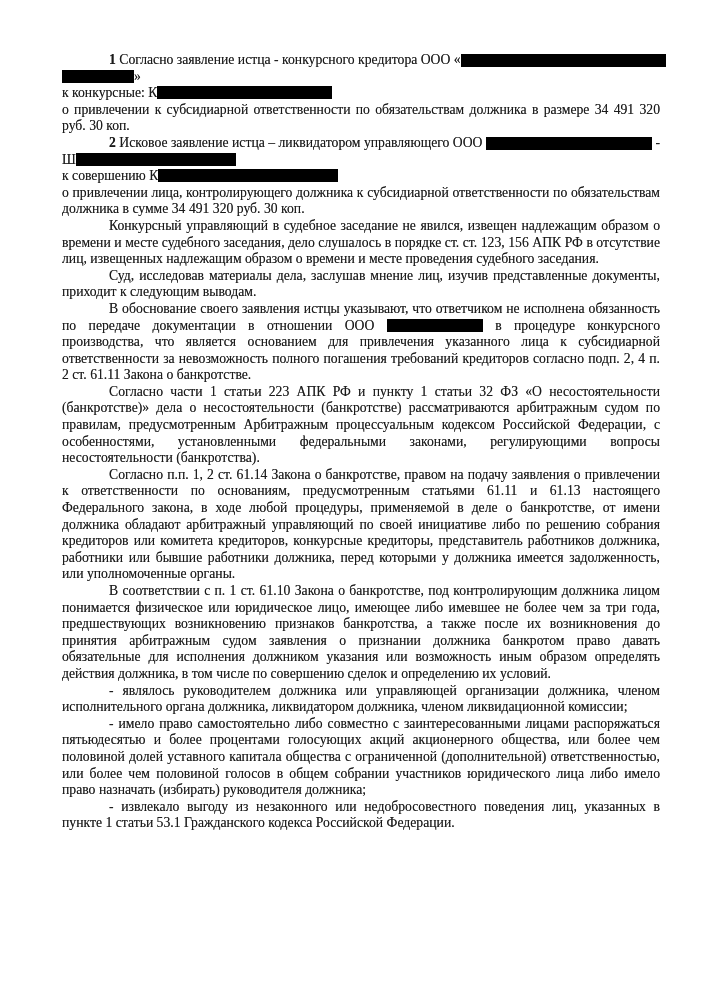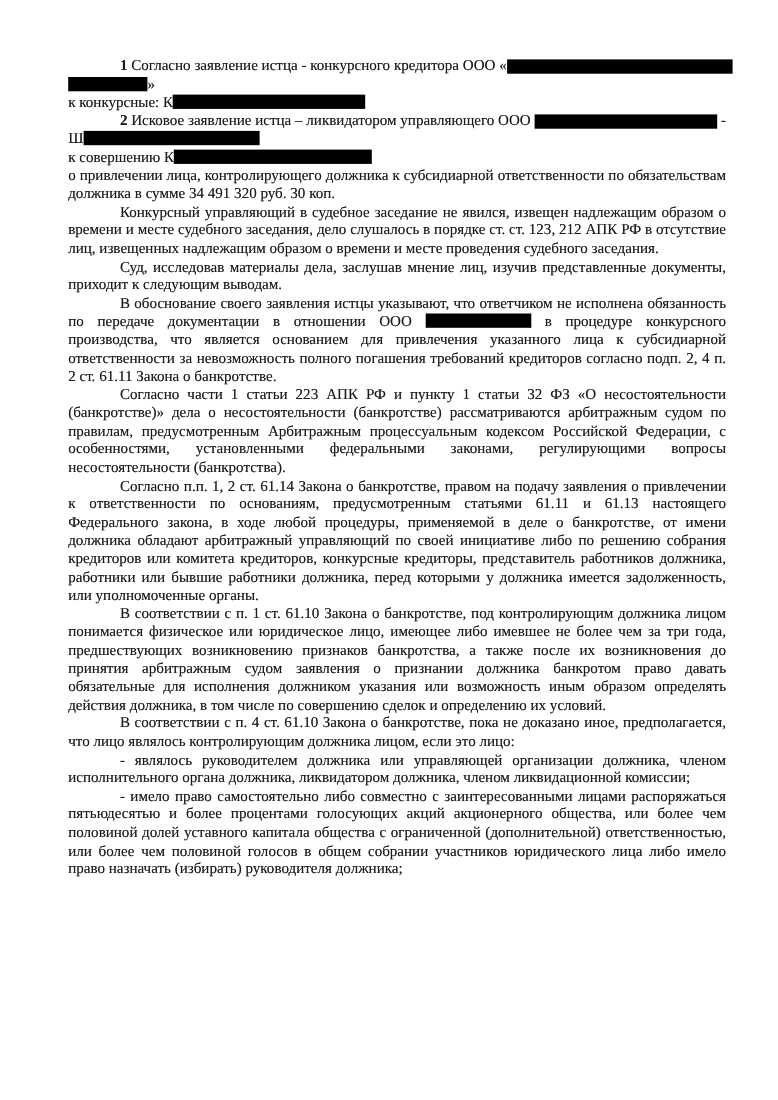--- a/index.html
+++ b/index.html
@@ -42,32 +42,33 @@
 
 <div class="page">
   <div id="doc-body" style="color: rgb(27, 27, 27);">
       <div class="doc-line indent flexline">
         <b class="seg">1</b>
         <span class="seg"> Согласно заявление истца - конкурсного кредитора ООО «</span>
         <span class="redact" style="background: rgb(0, 0, 0); flex: 1 1 auto; min-width: 205px;"></span>
       </div>
       <div class="doc-line"><span class="redact" style="background: rgb(0, 0, 0); width: 72px;"></span><span class="seg">»</span></div>
       <div class="doc-line"><span class="seg">к конкурсные: К</span><span class="redact" style="background: rgb(0, 0, 0); width: 175px;"></span></div>
+      <div class="doc-line justify"><span class="seg">о привлечении к субсидиарной ответственности по обязательствам должника в размере 34 491 320 руб. 30 коп.</span></div>
       <div class="doc-line indent flexline">
         <b class="seg">2</b>
         <span class="seg"> Исковое заявление истца – ликвидатором управляющего ООО </span>
         <span class="redact" style="background: rgb(0, 0, 0); flex: 1 1 auto; min-width: 127px;"></span>
         <span class="seg"> -</span>
       </div>
       <div class="doc-line"><span class="seg">Ш</span><span class="redact" style="background: rgb(0, 0, 0); width: 160px;"></span></div>
       <div class="doc-line"><span class="seg">к совершению К</span><span class="redact" style="background: rgb(0, 0, 0); width: 180px;"></span></div>
       <div class="doc-line justify"><span class="seg">о привлечении лица, контролирующего должника к субсидиарной ответственности по обязательствам должника в сумме 34 491 320 руб. 30 коп.</span></div>
-      <div class="doc-line indent justify"><span class="seg">Конкурсный управляющий в судебное заседание не явился, извещен надлежащим образом о времени и месте судебного заседания, дело слушалось в порядке ст. ст. 123, 212 АПК РФ в отсутствие лиц, извещенных надлежащим образом о времени и месте проведения судебного заседания.</span></div>
+      <div class="doc-line indent justify"><span class="seg">Конкурсный управляющий в судебное заседание не явился, извещен надлежащим образом о времени и месте судебного заседания, дело слушалось в порядке ст. ст. 123, 156 АПК РФ в отсутствие лиц, извещенных надлежащим образом о времени и месте проведения судебного заседания.</span></div>
       <div class="doc-line indent justify"><span class="seg">Суд, исследовав материалы дела, заслушав мнение лиц, изучив представленные документы, приходит к следующим выводам.</span></div>
       <div class="doc-line indent justify"><span class="seg">В обоснование своего заявления истцы указывают, что ответчиком не исполнена обязанность по передаче документации в отношении ООО </span><span class="redact" style="background: rgb(0, 0, 0); width: 96px;"></span><span class="seg"> в процедуре конкурсного производства, что является основанием для привлечения указанного лица к субсидиарной ответственности за невозможность полного погашения требований кредиторов согласно подп. 2, 4 п. 2 ст. 61.11 Закона о банкротстве.</span></div>
       <div class="doc-line indent justify"><span class="seg">Согласно части 1 статьи 223 АПК РФ и пункту 1 статьи 32 ФЗ «О несостоятельности (банкротстве)» дела о несостоятельности (банкротстве) рассматриваются арбитражным судом по правилам, предусмотренным Арбитражным процессуальным кодексом Российской Федерации, с особенностями, установленными федеральными законами, регулирующими вопросы несостоятельности (банкротства).</span></div>
       <div class="doc-line indent justify"><span class="seg">Согласно п.п. 1, 2 ст. 61.14 Закона о банкротстве, правом на подачу заявления о привлечении к ответственности по основаниям, предусмотренным статьями 61.11 и 61.13 настоящего Федерального закона, в ходе любой процедуры, применяемой в деле о банкротстве, от имени должника обладают арбитражный управляющий по своей инициативе либо по решению собрания кредиторов или комитета кредиторов, конкурсные кредиторы, представитель работников должника, работники или бывшие работники должника, перед которыми у должника имеется задолженность, или уполномоченные органы.</span></div>
       <div class="doc-line indent justify"><span class="seg">В соответствии с п. 1 ст. 61.10 Закона о банкротстве, под контролирующим должника лицом понимается физическое или юридическое лицо, имеющее либо имевшее не более чем за три года, предшествующих возникновению признаков банкротства, а также после их возникновения до принятия арбитражным судом заявления о признании должника банкротом право давать обязательные для исполнения должником указания или возможность иным образом определять действия должника, в том числе по совершению сделок и определению их условий.</span></div>
-      <div class="doc-line indent justify"><span class="seg">В соответствии с п. 4 ст. 61.10 Закона о банкротстве, пока не доказано иное, предполагается, что лицо являлось контролирующим должника лицом, если это лицо:</span></div>
       <div class="doc-line indent justify"><span class="seg">- являлось руководителем должника или управляющей организации должника, членом исполнительного органа должника, ликвидатором должника, членом ликвидационной комиссии;</span></div>
       <div class="doc-line indent justify"><span class="seg">- имело право самостоятельно либо совместно с заинтересованными лицами распоряжаться пятьюдесятью и более процентами голосующих акций акционерного общества, или более чем половиной долей уставного капитала общества с ограниченной (дополнительной) ответственностью, или более чем половиной голосов в общем собрании участников юридического лица либо имело право назначать (избирать) руководителя должника;</span></div>
+      <div class="doc-line indent justify"><span class="seg">- извлекало выгоду из незаконного или недобросовестного поведения лиц, указанных в пункте 1 статьи 53.1 Гражданского кодекса Российской Федерации.</span></div>
     </div>
 </div>
 
 </body></html>

